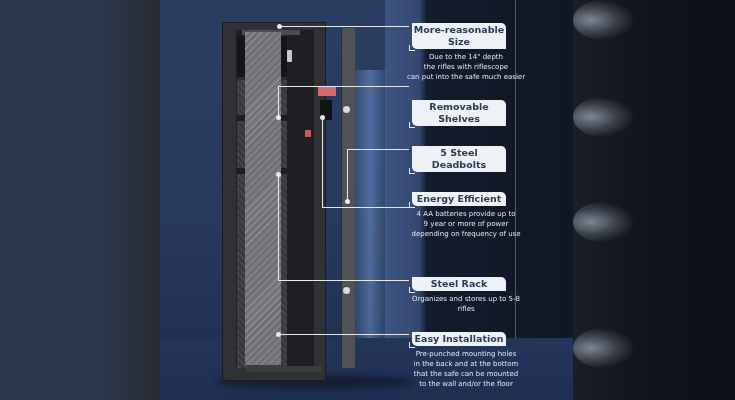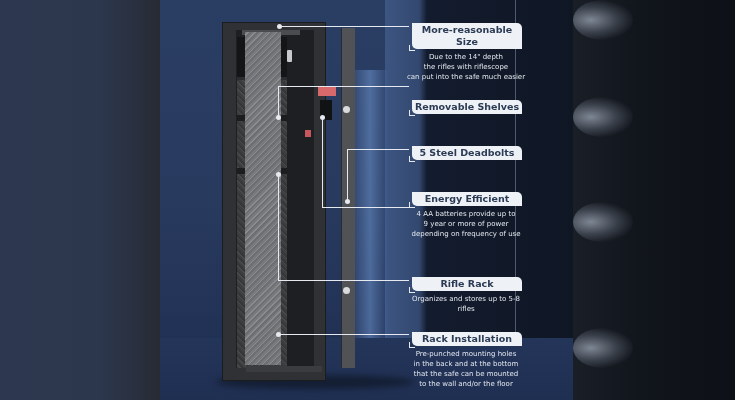--- a/index.html
+++ b/index.html
@@ -42,21 +42,21 @@
   .keypad { position:absolute; left:260px; top:100px; width:12px; height:20px; background:#111214; }
   .safe-base { position:absolute; left:86px; top:366px; width:76px; height:6px; background:#3a3c40; }
 
   
   .hl { position:absolute; height:1px; background:#e6eaf0; }
   .vl { position:absolute; width:1px; background:#e6eaf0; }
   .dot { position:absolute; width:5px; height:5px; border-radius:50%; background:#e6eaf0; }
 
   
   .callout { position:absolute; left:406px; width:120px; text-align:center; }
-  .badge { display:block; margin-left:6px; width:110px; background:#eef1f5; color:#2b3b55; font-weight:bold; font-size:9.5px; line-height:12px;
+  .badge { display:block; margin-left:6px; width:94px; background:#eef1f5; color:#2b3b55; font-weight:bold; font-size:9.5px; line-height:12px;
     border-radius:0 5px 0 5px; padding:1px 0 1px 0; position:relative;text-align:center; }
   .badge::before { content:""; position:absolute; left:-3px; bottom:-2px; width:5px; height:5px; border-left:1px solid #e6eaf0; border-bottom:1px solid #e6eaf0; }
   .desc { color:#e3e7ee; font-size:7px; line-height:10px; margin-top:3px; white-space:pre-line; }
 </style>
 </head>
 <body>
 
 <div class="left-blur"></div>
 <div class="right-blur"></div>
 <div class="blur-spot" style="top:0px;"></div>
@@ -132,24 +132,24 @@
 </div>
 
 <div class="callout" style="top:192px;">
   <span class="badge">Energy Efficient</span>
   <div class="desc">4 AA batteries provide up to
 9 year or more of power
 depending on frequency of use</div>
 </div>
 
 <div class="callout" style="top:277px;">
-  <span class="badge">Rifle Rack</span>
+  <span class="badge">Steel Rack</span>
   <div class="desc">Organizes and stores up to 5-8
 rifles</div>
 </div>
 
 <div class="callout" style="top:332px;">
-  <span class="badge">Rack Installation</span>
+  <span class="badge">Easy Installation</span>
   <div class="desc">Pre-punched mounting holes
 in the back and at the bottom
 that the safe can be mounted
 to the wall and/or the floor</div>
 </div>
 
 </body></html>

